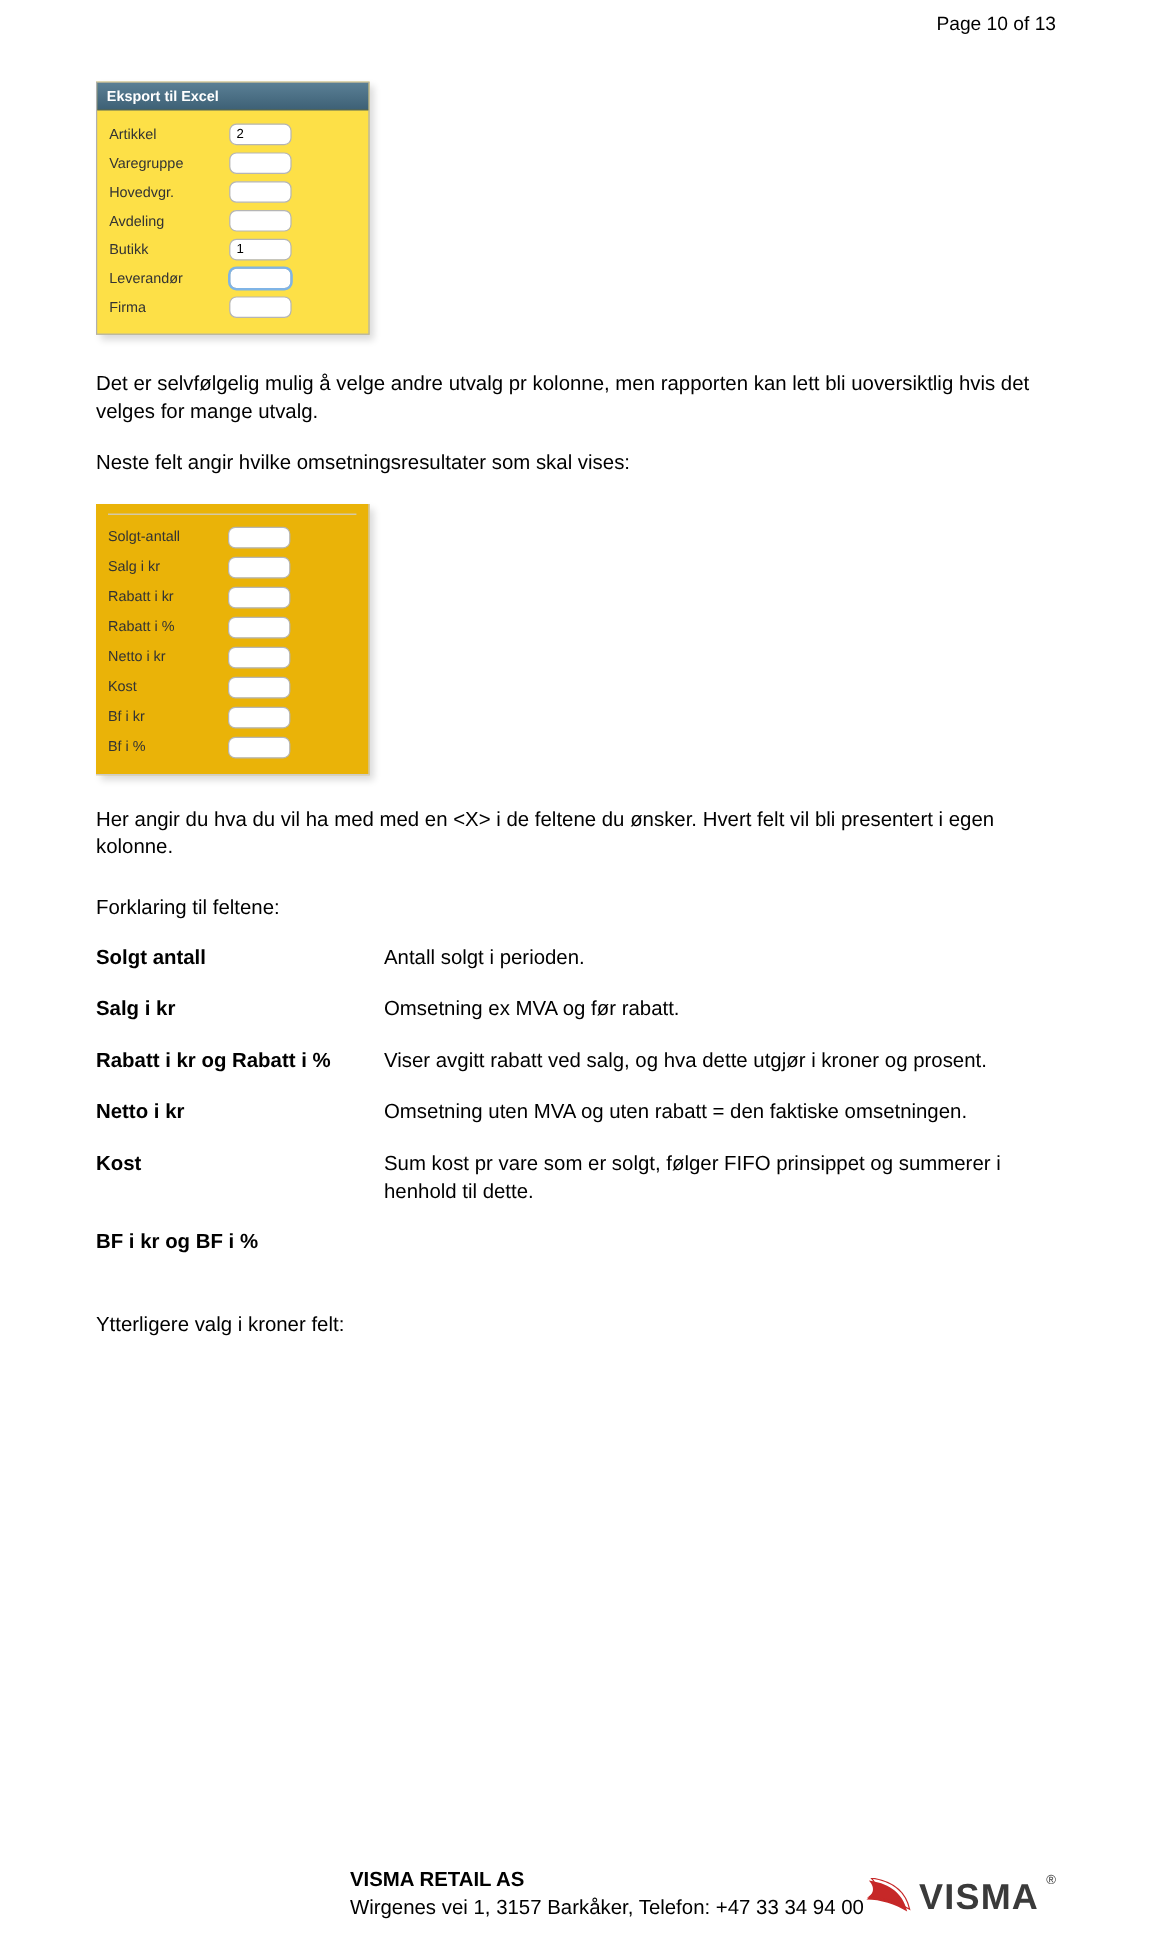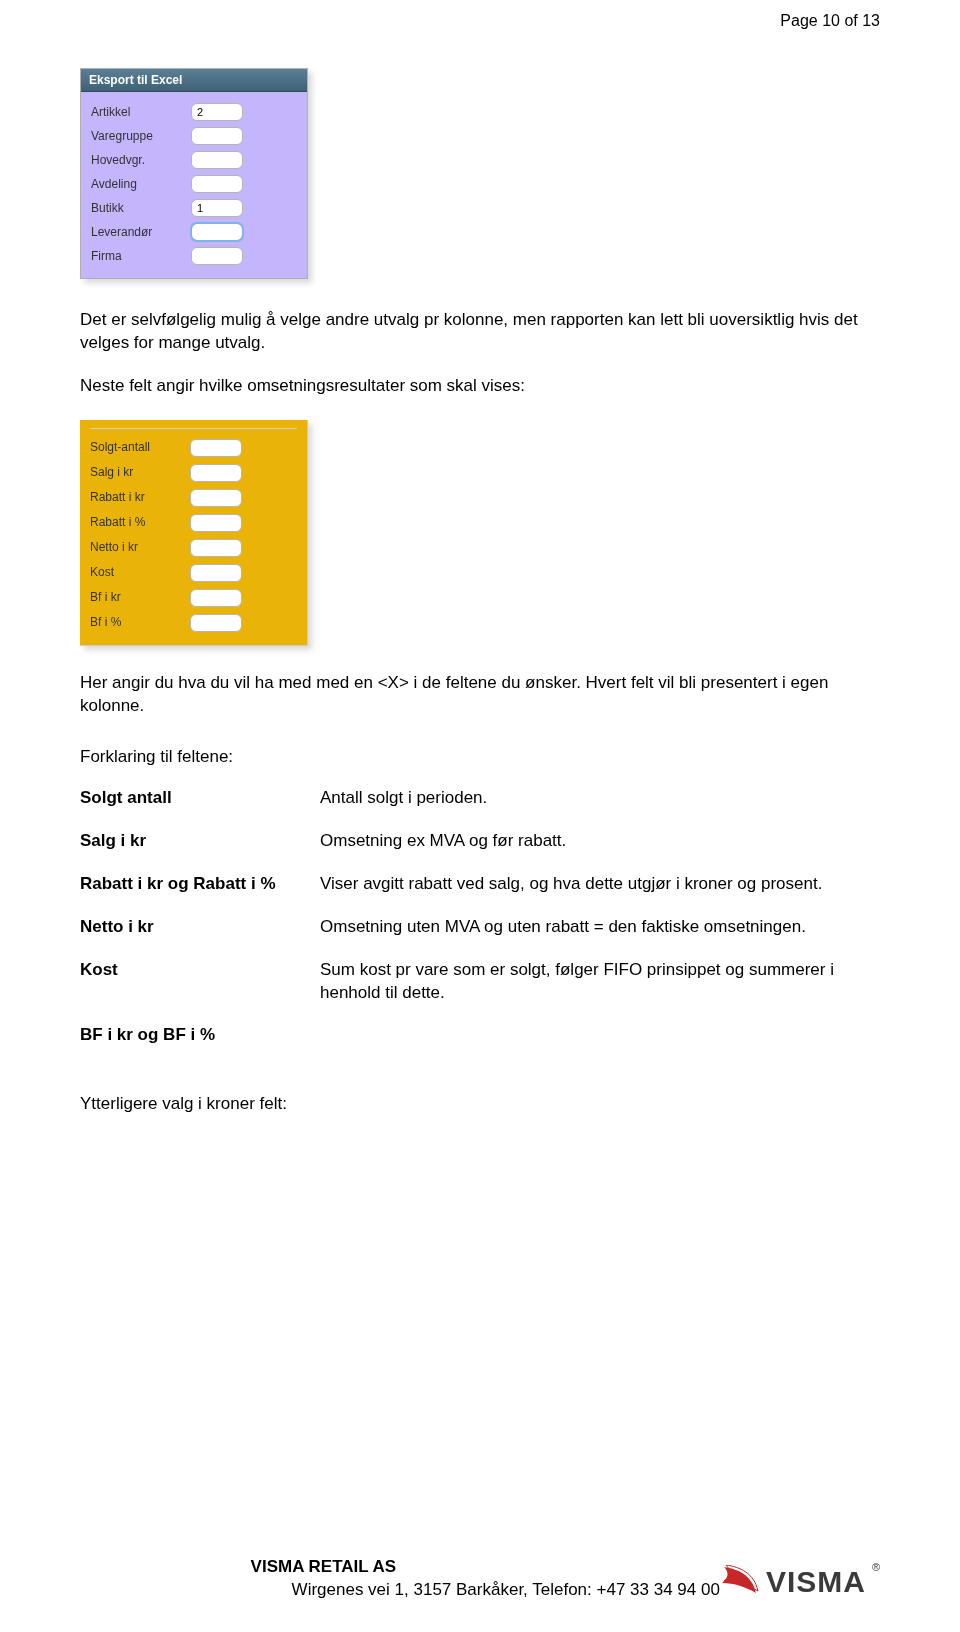--- a/index.html
+++ b/index.html
@@ -17,21 +17,21 @@
   .page-num {
     position: absolute;
     top: 10px;
     right: 80px;
     font-size: 16px;
   }
   .panel {
     margin-top: 50px;
     width: 228px;
     border: 1px solid #b0b0b0;
-    background: #c4b5fd;
+    background: #fde047;
     box-shadow: 4px 4px 6px rgba(0,0,0,.15);
   }
   .panel-header {
     background: linear-gradient(#5a7f95, #3e6176);
     color: #fff;
     font-size: 12px;
     font-weight: bold;
     padding: 3px 8px;
     border-bottom: 1px solid #2f4c5d;
   }
@@ -106,21 +106,21 @@
   .footer {
     position: absolute;
     left: 80px;
     right: 80px;
     bottom: 30px;
     display: flex;
     justify-content: flex-end;
     align-items: flex-end;
   }
   .footer-left .co { font-weight: bold; font-size: 17px; }
-  .footer-left .addr { font-size: 17px; margin-left: 41px; }
+  .footer-left .addr { font-size: 17px; }
   .logo {
     display: flex;
     align-items: center;
     gap: 6px;
   }
   .logo-mark svg { display:block; }
   .logo-text {
     font-weight: 900;
     font-size: 30px;
     letter-spacing: 1px;

